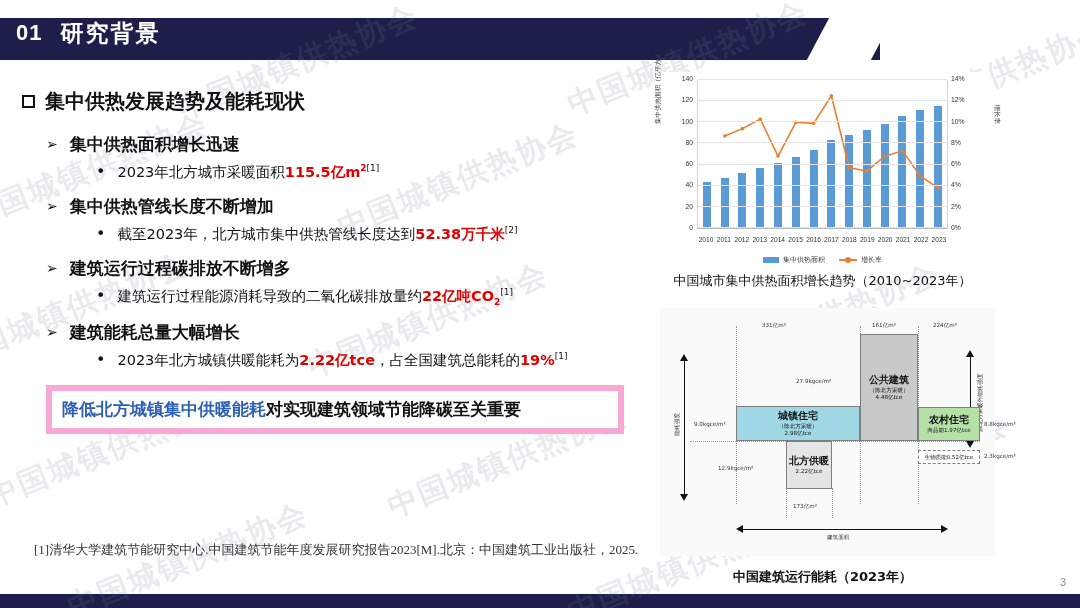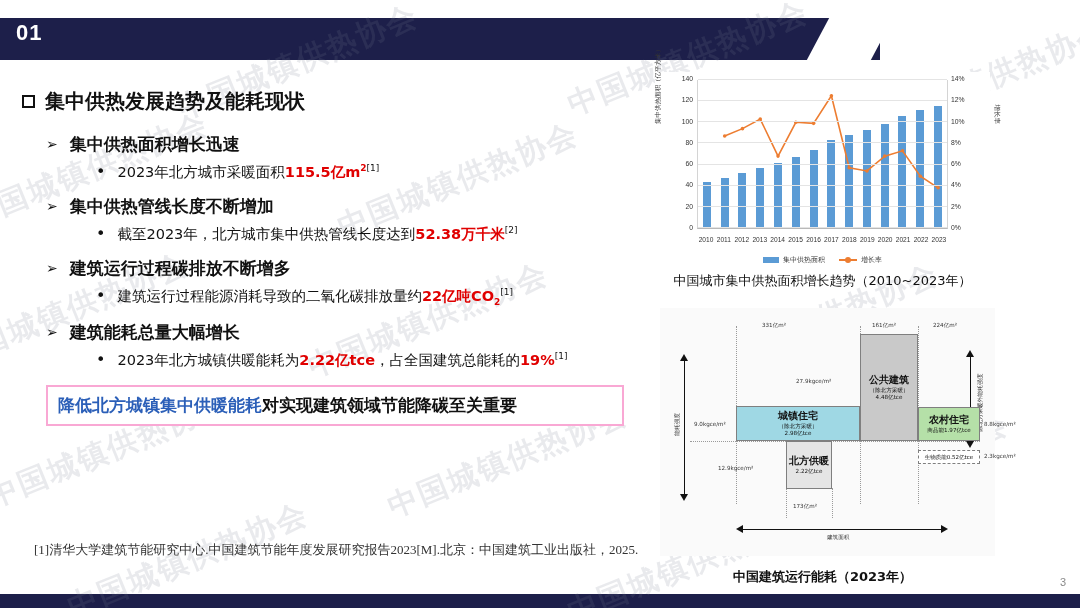--- a/index.html
+++ b/index.html
@@ -81,21 +81,21 @@
   }
   .dot{ font-size:16px; line-height:1.2; }
   .l2 .txt{ max-width:500px; }
   .red{ color:#e00000; font-weight:700; }
   .sup{ font-size:9px; vertical-align:super; }
   .sub{ font-size:9px; vertical-align:sub; }
 
   .callout{
     margin:14px 0 0 24px;
     width:578px;
-    border:2px solid #f9a8d4;
+    border:6px solid #f9a8d4;
     padding:7px 10px;
     font-family:"DejaVu Sans","Liberation Sans",sans-serif;
     font-size:17px; font-weight:700; color:#111;
     background:#fff;
   }
   .callout .blue{ color:#2b5fb8; }
 
   .refs{
     position:absolute; left:34px; top:540px; z-index:8;
     font-family:Liberation Serif, serif;
@@ -219,20 +219,21 @@
   <div class="wm" style="left:380px;top:440px;">中国城镇供热协会</div>
   <div class="wm" style="left:760px;top:450px;">中国城镇供热协会</div>
   <div class="wm" style="left:60px;top:540px;">中国城镇供热协会</div>
   <div class="wm" style="left:560px;top:545px;">中国城镇供热协会</div>
 </div>
 
 <div class="banner"></div>
 <div class="banner-cut"></div>
 <div class="banner-inner">
   <span class="banner-num">01</span>
+  <span class="banner-title">研究背景</span>
 </div>
 
 <div class="left">
 
   <div class="sec-head">
     <span class="sq"></span>
     <span>集中供热发展趋势及能耗现状</span>
   </div>
 
   <div class="l1">

